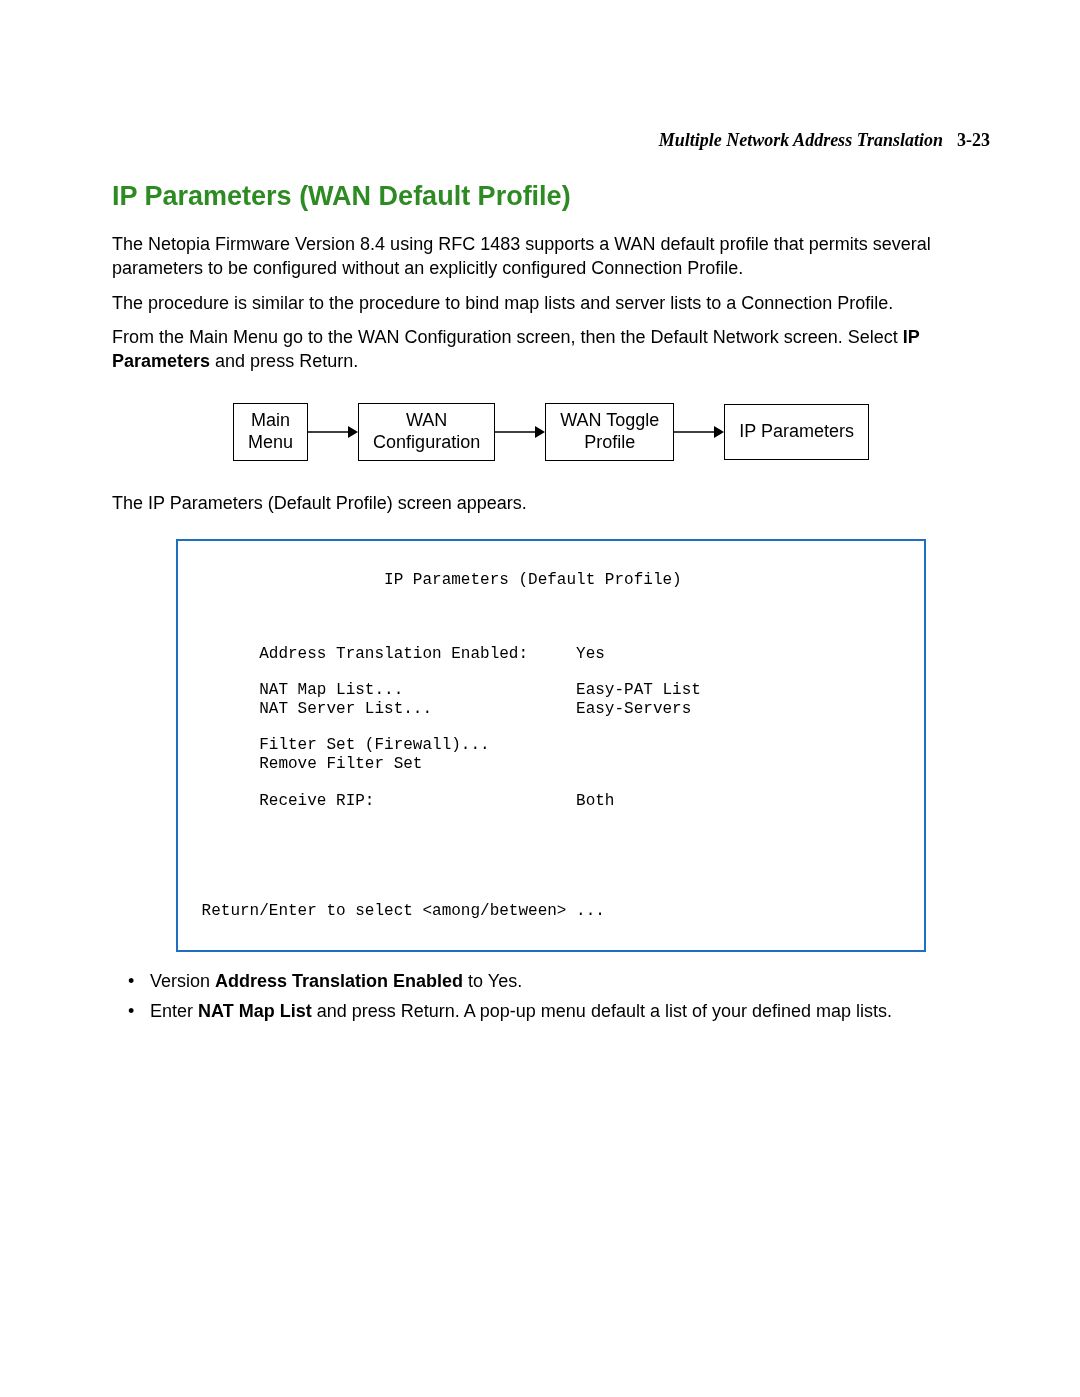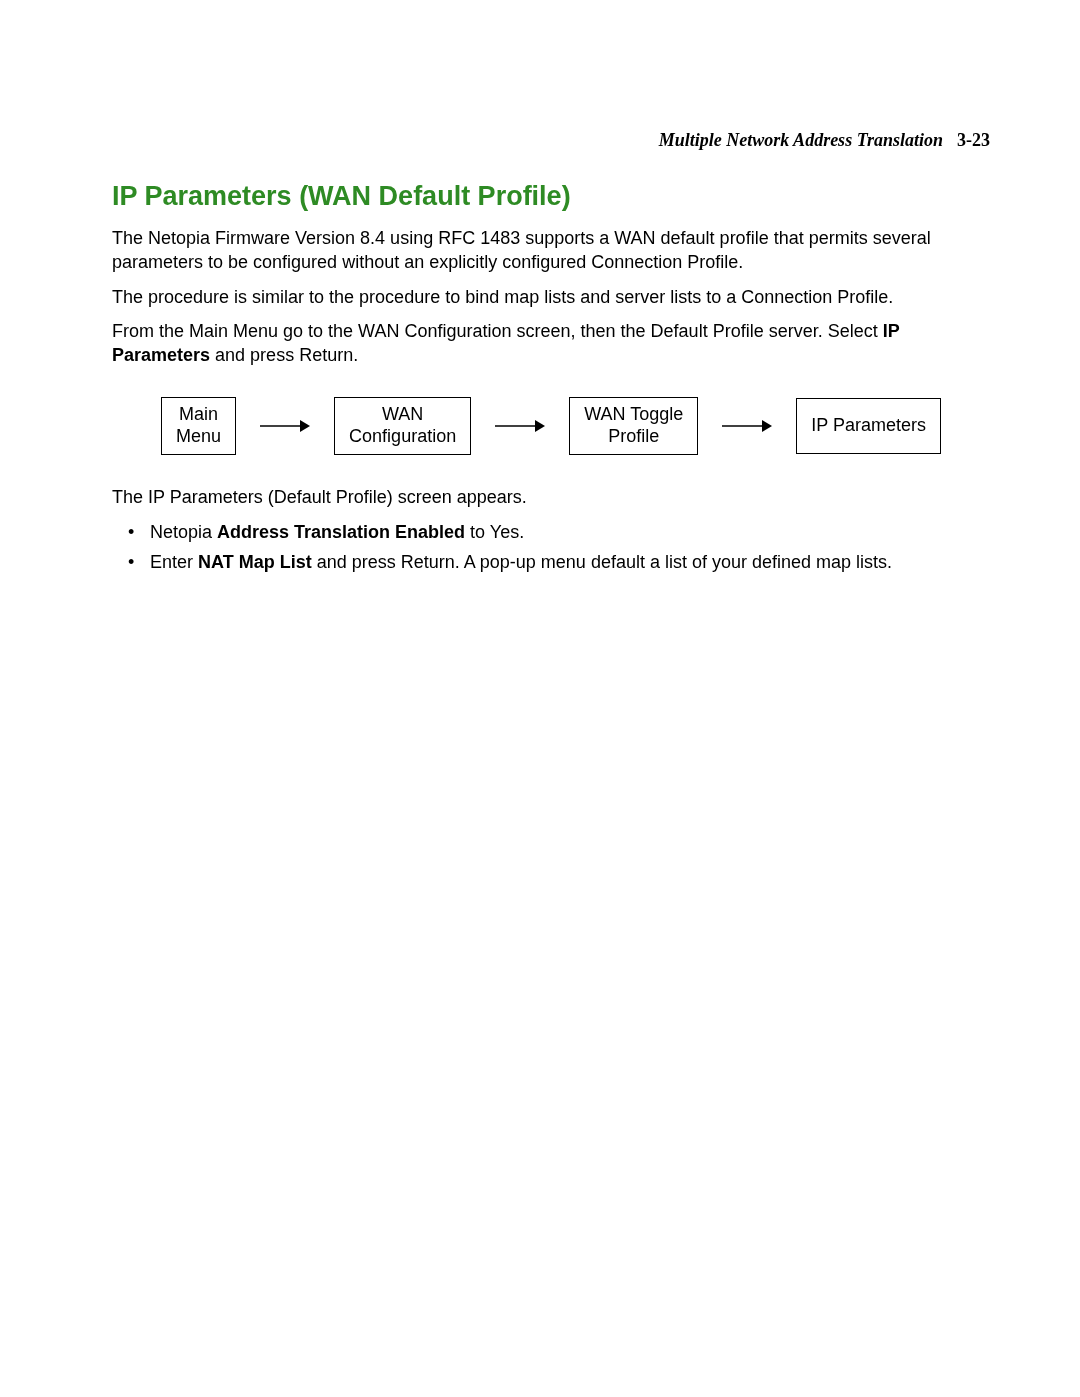--- a/index.html
+++ b/index.html
@@ -23,33 +23,32 @@
     margin-bottom: 30px;
   }
   .header-line .pg {
     font-style: normal;
     margin-left: 14px;
   }
   h1.section-title {
     color: #2e8b24;
     font-size: 27px;
     font-weight: bold;
-    margin: 6px 0 14px 0;
+    margin: 6px 0 20px 0;
   }
   p.body {
     font-size: 18px;
     line-height: 1.35;
     margin: 10px 0;
   }
   .flow {
     display: flex;
     align-items: center;
     justify-content: center;
     margin: 30px 0 30px 0;
-    gap: 24px;
   }
   .flow-box {
     border: 1px solid #000;
     padding: 6px 14px;
     font-size: 18px;
     text-align: center;
     line-height: 1.2;
     min-height: 42px;
     display: flex;
     align-items: center;
@@ -101,21 +100,21 @@
 
   <div class="header-line">
     <span>Multiple Network Address Translation</span><span class="pg">3-23</span>
   </div>
 
   <h1 class="section-title">IP Parameters (WAN Default Profile)</h1>
 
   <p class="body">The Netopia Firmware Version 8.4 using RFC 1483 supports a WAN default profile that permits several parameters to be configured without an explicitly configured Connection Profile.</p>
   <p class="body">The procedure is similar to the procedure to bind map lists and server lists to a Connection Profile.</p>
   <p class="body">
-    <span>From the Main Menu go to the WAN Configuration screen, then the Default Profile server. Select </span><span class="b">IP Parameters</span><span> and press Return.</span>
+    <span>From the Main Menu go to the WAN Configuration screen, then the Default Network screen. Select </span><span class="b">IP Parameters</span><span> and press Return.</span>
   </p>
 
   <div class="flow">
     <div class="flow-box">Main
 Menu</div>
     <div class="flow-arrow">
       <svg viewBox="0 0 50 20">
           <line x1="0" y1="10" x2="40" y2="10" stroke="#000" stroke-width="1.5"></line>
           <polygon points="40,4 50,10 40,16" fill="#000"></polygon>
         </svg>
@@ -134,23 +133,42 @@
       <svg viewBox="0 0 50 20">
           <line x1="0" y1="10" x2="40" y2="10" stroke="#000" stroke-width="1.5"></line>
           <polygon points="40,4 50,10 40,16" fill="#000"></polygon>
         </svg>
     </div>
     <div class="flow-box">IP Parameters</div>
   </div>
 
   <p class="body">The IP Parameters (Default Profile) screen appears.</p>
 
+  <div class="terminal" id="terminal">                    IP Parameters (Default Profile)
+
+
+
+       Address Translation Enabled:     Yes
+
+       NAT Map List...                  Easy-PAT List
+       NAT Server List...               Easy-Servers
+
+       Filter Set (Firewall)...
+       Remove Filter Set
+
+       Receive RIP:                     Both
+
+
+
+
+
+ Return/Enter to select &lt;among/between&gt; ...</div>
 
   <ul class="bullets">
     <li>
-      <span>Netopia </span><span class="b">Address Translation Enabled</span><span> to Yes.</span>
+      <span>Version </span><span class="b">Address Translation Enabled</span><span> to Yes.</span>
     </li>
     <li>
       <span>Enter </span><span class="b">NAT Map List</span><span> and press Return. A pop-up menu default a list of your defined map lists.</span>
     </li>
   </ul>
 
 </div>
 
 </body></html>

